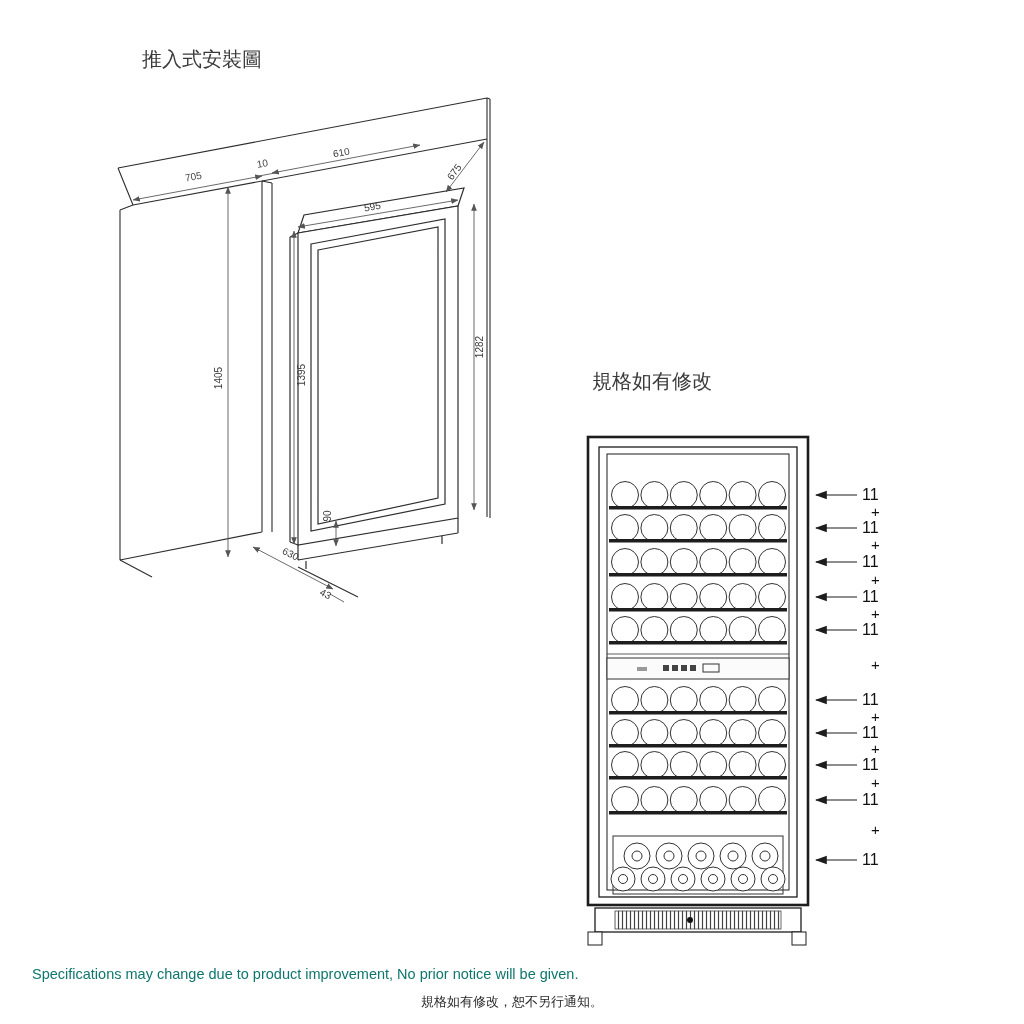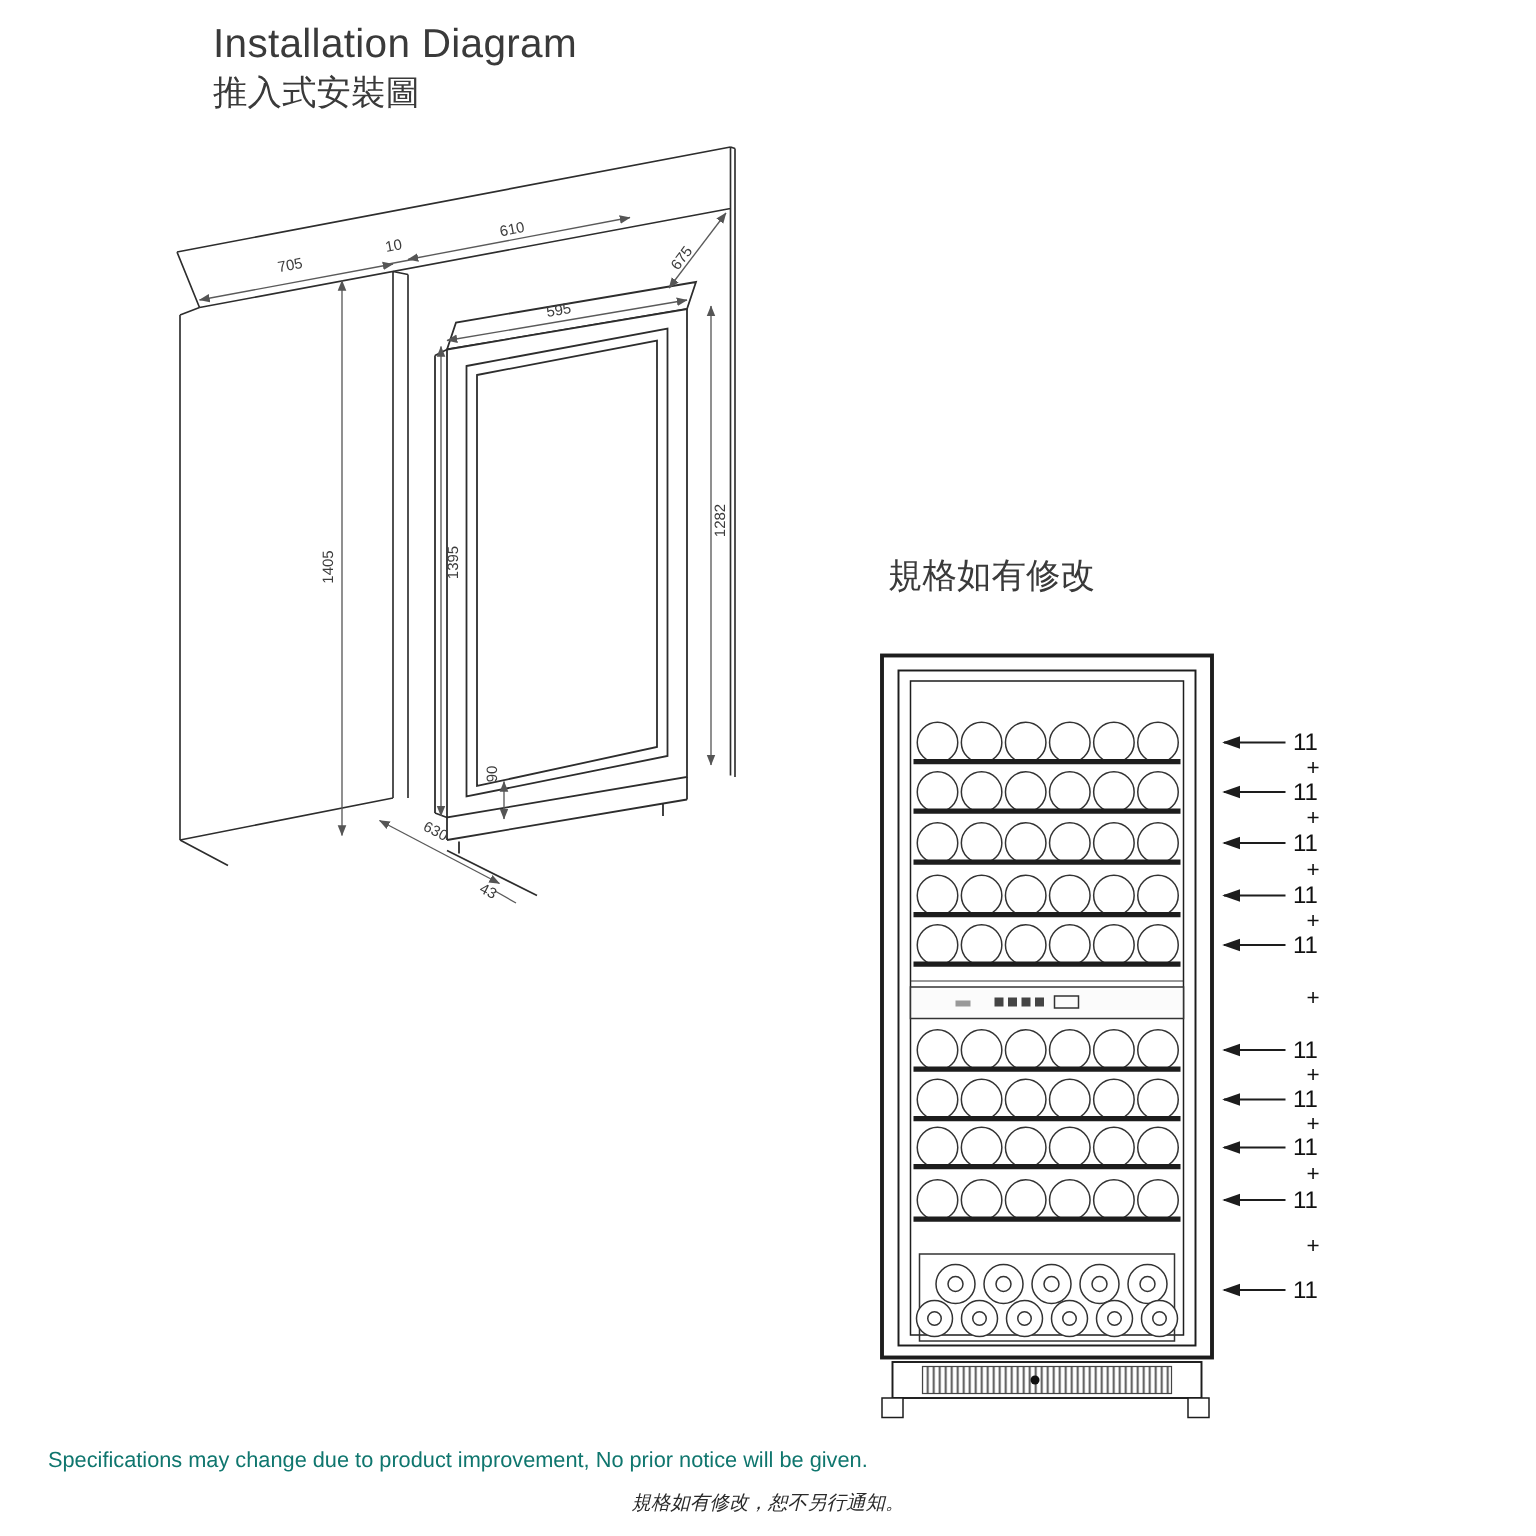--- a/index.html
+++ b/index.html
@@ -1,30 +1,29 @@
 <!DOCTYPE html>
 <html><head>
 <meta charset="utf-8">
 <style>
   html,body{margin:0;padding:0;background:#fff;}
   .page{position:relative;width:1024px;height:1024px;background:#ffffff;overflow:hidden;font-family:"Liberation Sans",sans-serif;}
   .title-en{position:absolute;font-size:27px;color:#3a3a3a;font-weight:400;letter-spacing:.2px;}
-  .title-zh{position:absolute;font-size:23px;color:#3a3a3a;}
+  .title-zh{position:absolute;font-size:20px;color:#3a3a3a;}
   .footer-en{position:absolute;left:0;width:100%;top:966px;font-size:14.5px;color:#0f766e;margin-left:32px;}
-  .footer-zh{position:absolute;left:0;width:100%;text-align:center;top:993px;font-size:13px;color:#2a2a2a;font-style:italic;}
+  .footer-zh{position:absolute;left:0;width:100%;text-align:center;top:993px;font-size:13px;color:#2a2a2a;}
   svg{position:absolute;}
   svg text{font-family:"Liberation Sans",sans-serif;}
   svg .serif{font-family:"Liberation Serif",serif;}
 </style>
 </head>
 <body>
 
 <div class="page">
 
-  <div class="title-en" style="left:142px;top:14px">Installation Diagram</div>
   <div class="title-zh" style="left:142px;top:46px">推入式安裝圖</div>
 
   <svg style="left:90px;top:80px" width="440" height="545" viewBox="0 0 440 545">
     <defs>
       <marker id="da" viewBox="0 0 10 10" refX="9.5" refY="5" markerWidth="8" markerHeight="8" orient="auto-start-reverse">
         <path d="M0,1 L10,5 L0,9 z" fill="#555"></path>
       </marker>
     </defs>
 
     <g stroke="#2d2d2d" stroke-width="1.1" fill="none">

